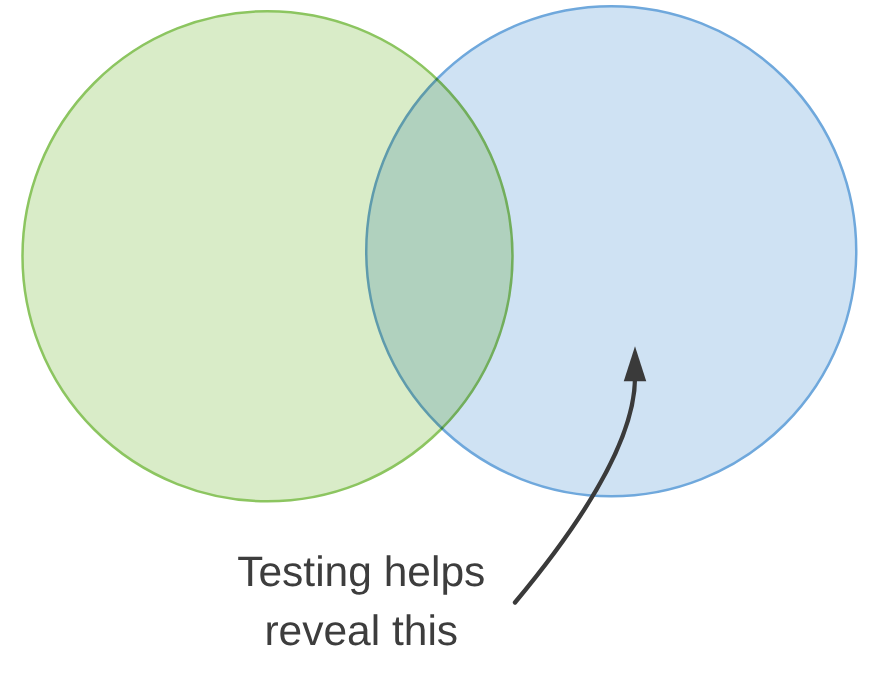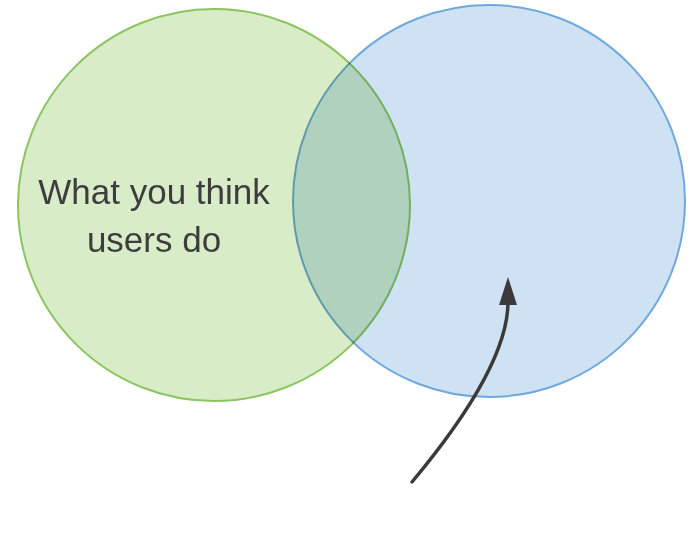--- a/index.html
+++ b/index.html
@@ -48,18 +48,18 @@
   <svg width="700" height="544" viewBox="0 0 700 544">
 
     <circle class="venn-circle" cx="214" cy="205" r="196" stroke-width="2" fill="#d9ecc8" stroke="#8cc560"></circle>
 
     <circle class="venn-circle" cx="489" cy="201" r="196" stroke-width="2" fill="#cfe2f3" stroke="#6fa8dc"></circle>
 
     <path d="M 412 482 Q 508 367 508 302" fill="none" stroke-width="3.5" stroke-linecap="round" stroke="#3a3a3a"></path>
     <polygon points="508,277 499,305 517,305" fill="#3a3a3a"></polygon>
   </svg>
 
-  <div class="label label-left" style="color: rgb(61, 61, 61);">What you think
-users do</div>
 
 
+  <div class="label label-note" style="color: rgb(61, 61, 61);">Testing helps
+reveal this</div>
 
 </div>
 
 </body></html>

